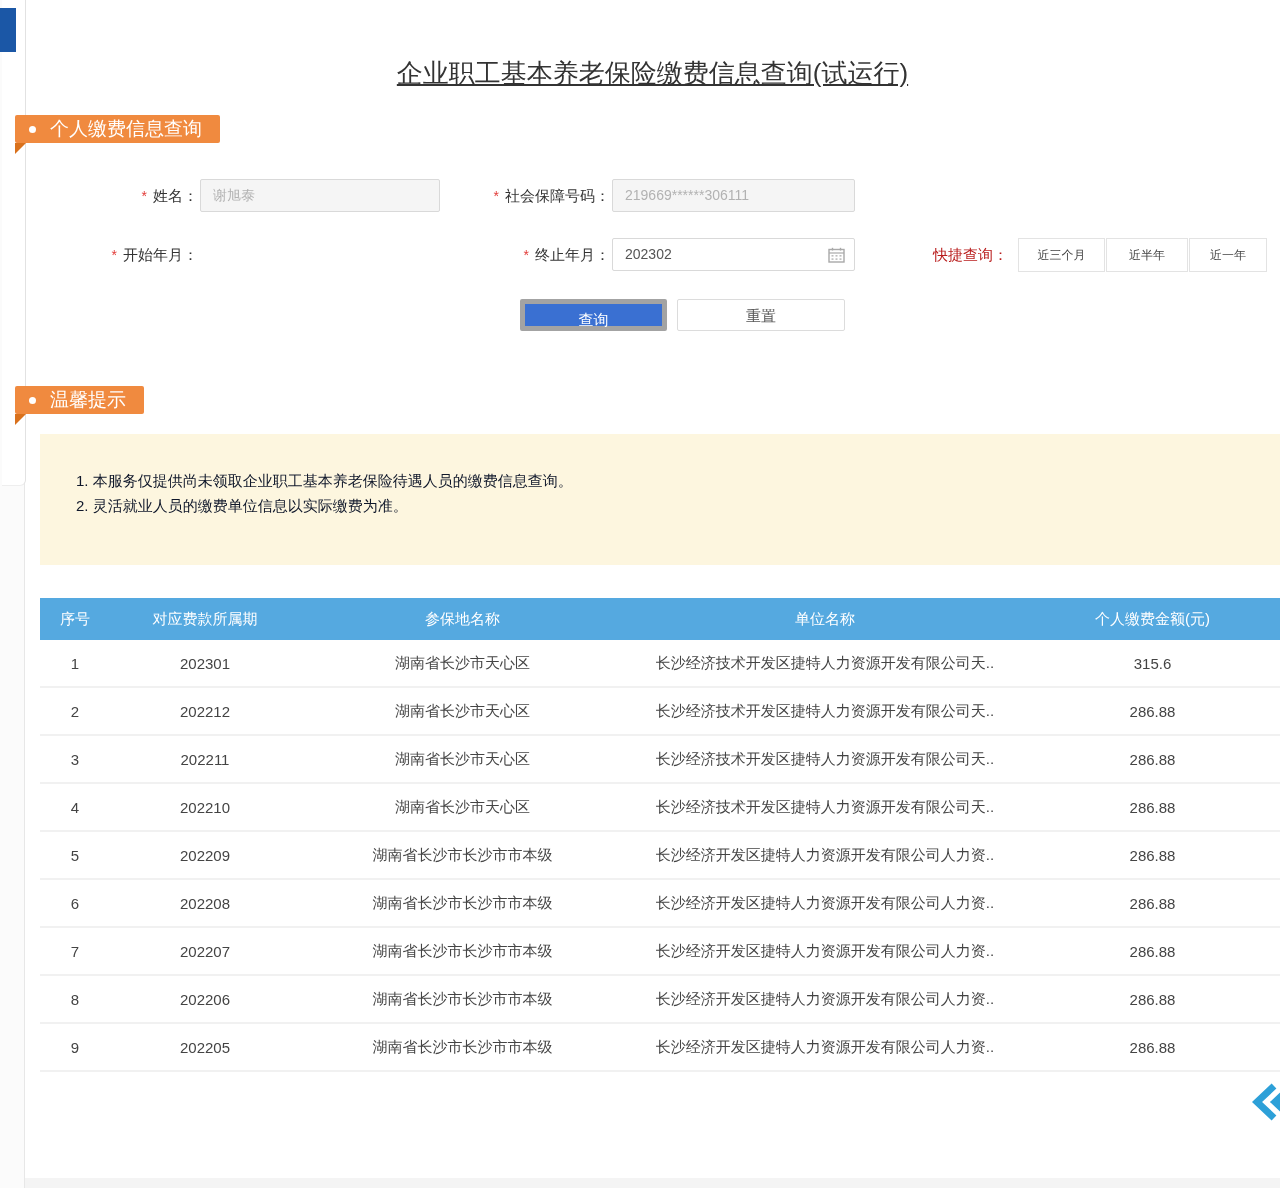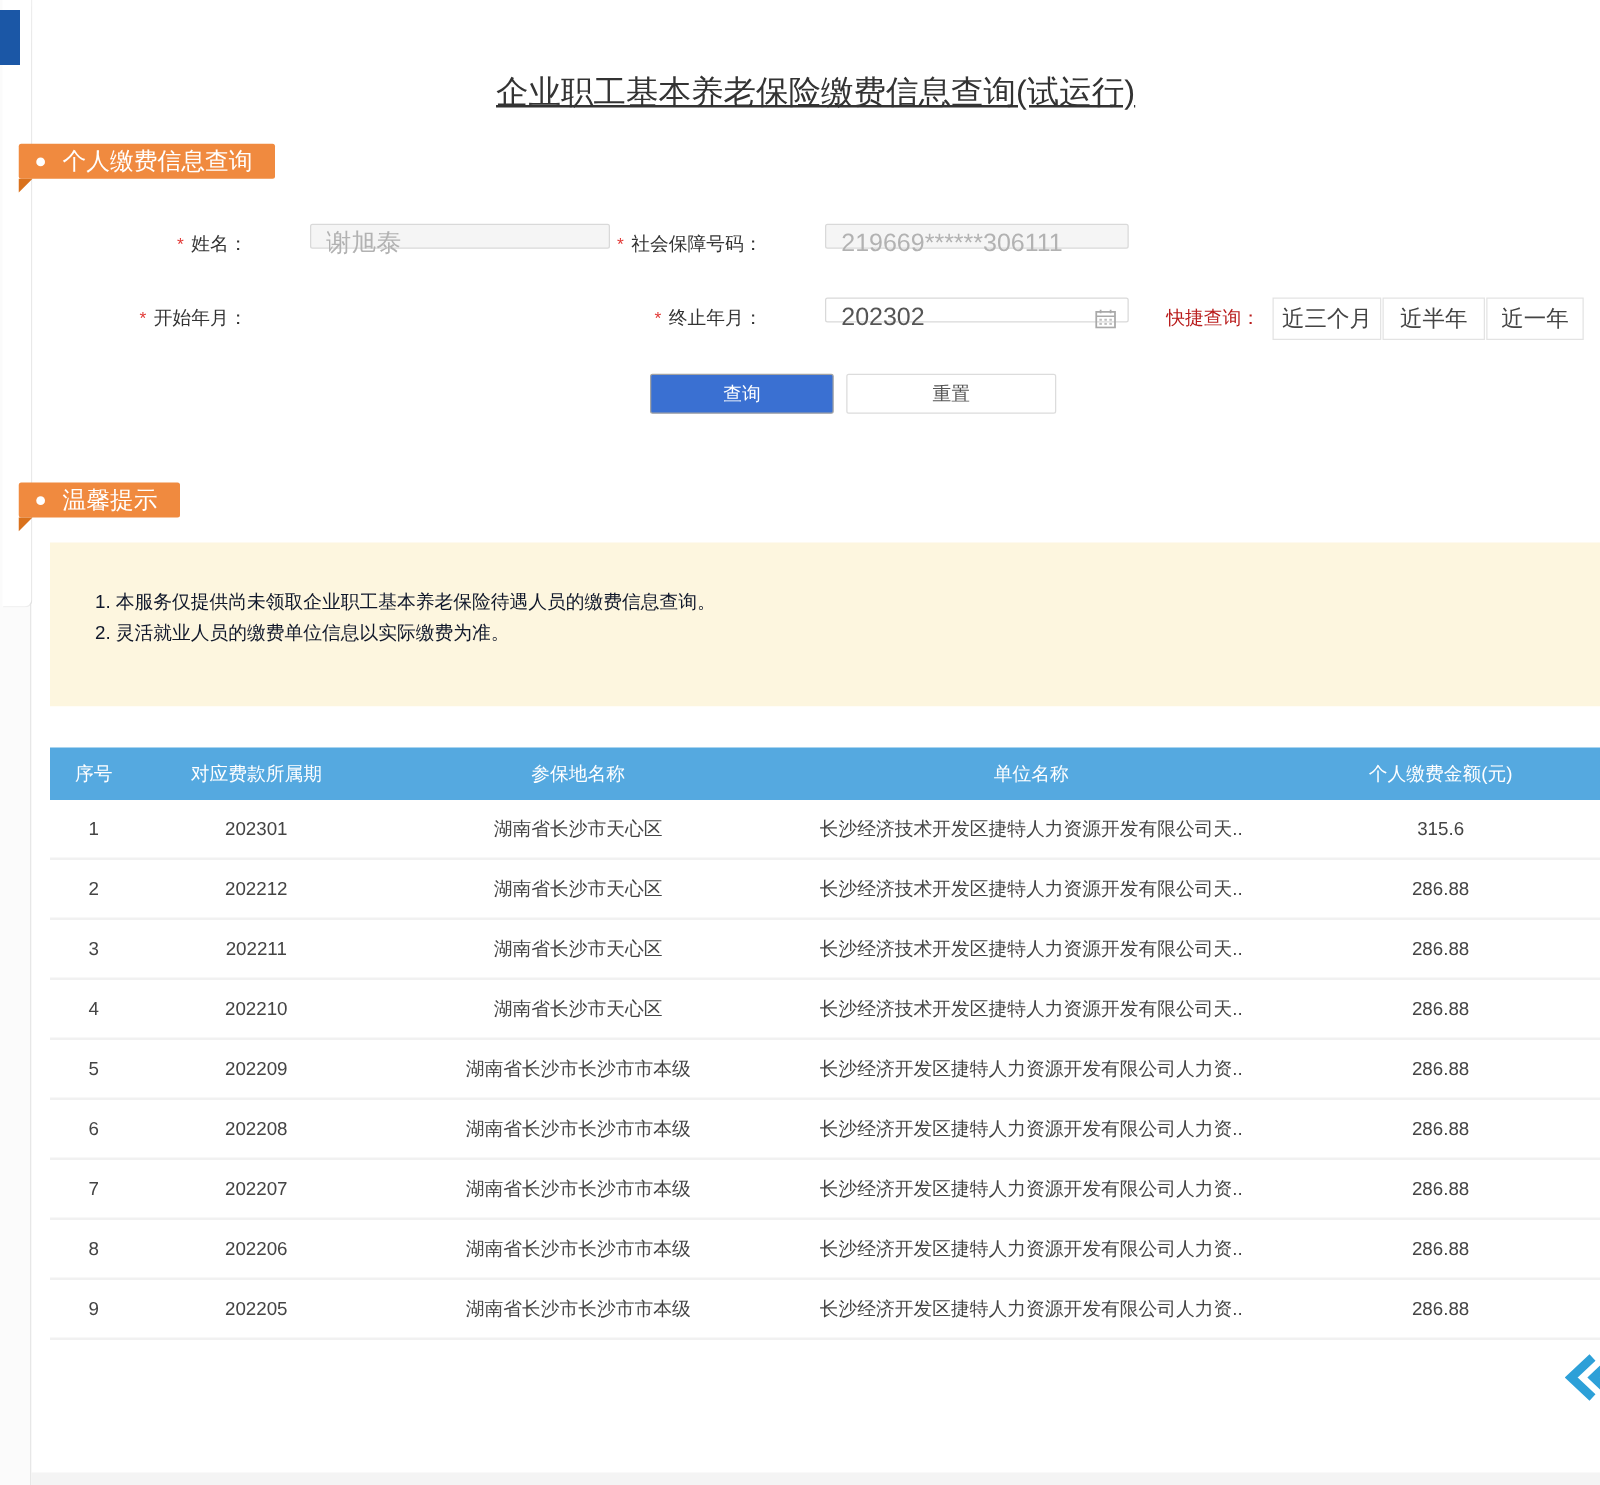--- a/index.html
+++ b/index.html
@@ -27,31 +27,31 @@
     border-radius:2px; }
   .badge .dot { width:7px; height:7px; border-radius:50%; background:#fff;
     margin-right:14px; flex:0 0 auto; }
   .badge-fold { position:absolute; width:0; height:0;
     border-top:11px solid #d9711c; border-right:11px solid transparent; }
 
   
   .form-label { position:absolute; height:33px; line-height:33px; font-size:15px;
     color:#333; text-align:right; }
   .req { color:#e23c39; margin-right:6px; font-size:14px; }
-  .inp { position:absolute; height:20px; border:1px solid #d9d9d9; border-radius:2px;
-    font-size:20px; line-height:31px; padding:0 12px; background:#fff;margin-left:48px; }
+  .inp { position:absolute; height:33px; border:1px solid #d9d9d9; border-radius:2px;
+    font-size:14px; line-height:31px; padding:0 12px; background:#fff; }
   .inp.disabled { background:#f5f5f5; color:#b2b2b2; }
   .inp.date { color:#555; padding-right:34px; }
   .cal-icon { position:absolute; right:9px; top:8px; width:17px; height:16px; }
   .quick-label { position:absolute; font-size:15px; color:#b91c1c; line-height:34px; }
   .quick-btn { position:absolute; height:34px; line-height:32px; text-align:center;
-    font-size:18px; color:#444; background:#fff; border:1px solid #e3e3e3; cursor:pointer; }
+    font-size:12px; color:#444; background:#fff; border:1px solid #e3e3e3; cursor:pointer; }
   .btn { position:absolute; height:32px; line-height:32px; text-align:center;
     font-size:15px; border-radius:2px; cursor:pointer; }
-  .btn-primary { background:#3a70d2; color:#fff; border:1px solid #a3a3a3; }
+  .btn-primary { background:#3a70d2; color:#fff; border:5px solid #a3a3a3; }
   .btn-plain { background:#fff; color:#555; border:1px solid #dcdcdc; }
 
   
   .warn-panel { position:absolute; left:40px; right:0; top:434px; height:131px;
     background:#fdf6df; }
   .warn-line { position:absolute; left:36px; font-size:15px; color:#0f172a; }
 
   
   .table { position:absolute; left:40px; right:0; top:598px; }
   .t-head { display:flex; height:42px; background:#55a9e0; color:#fff;

